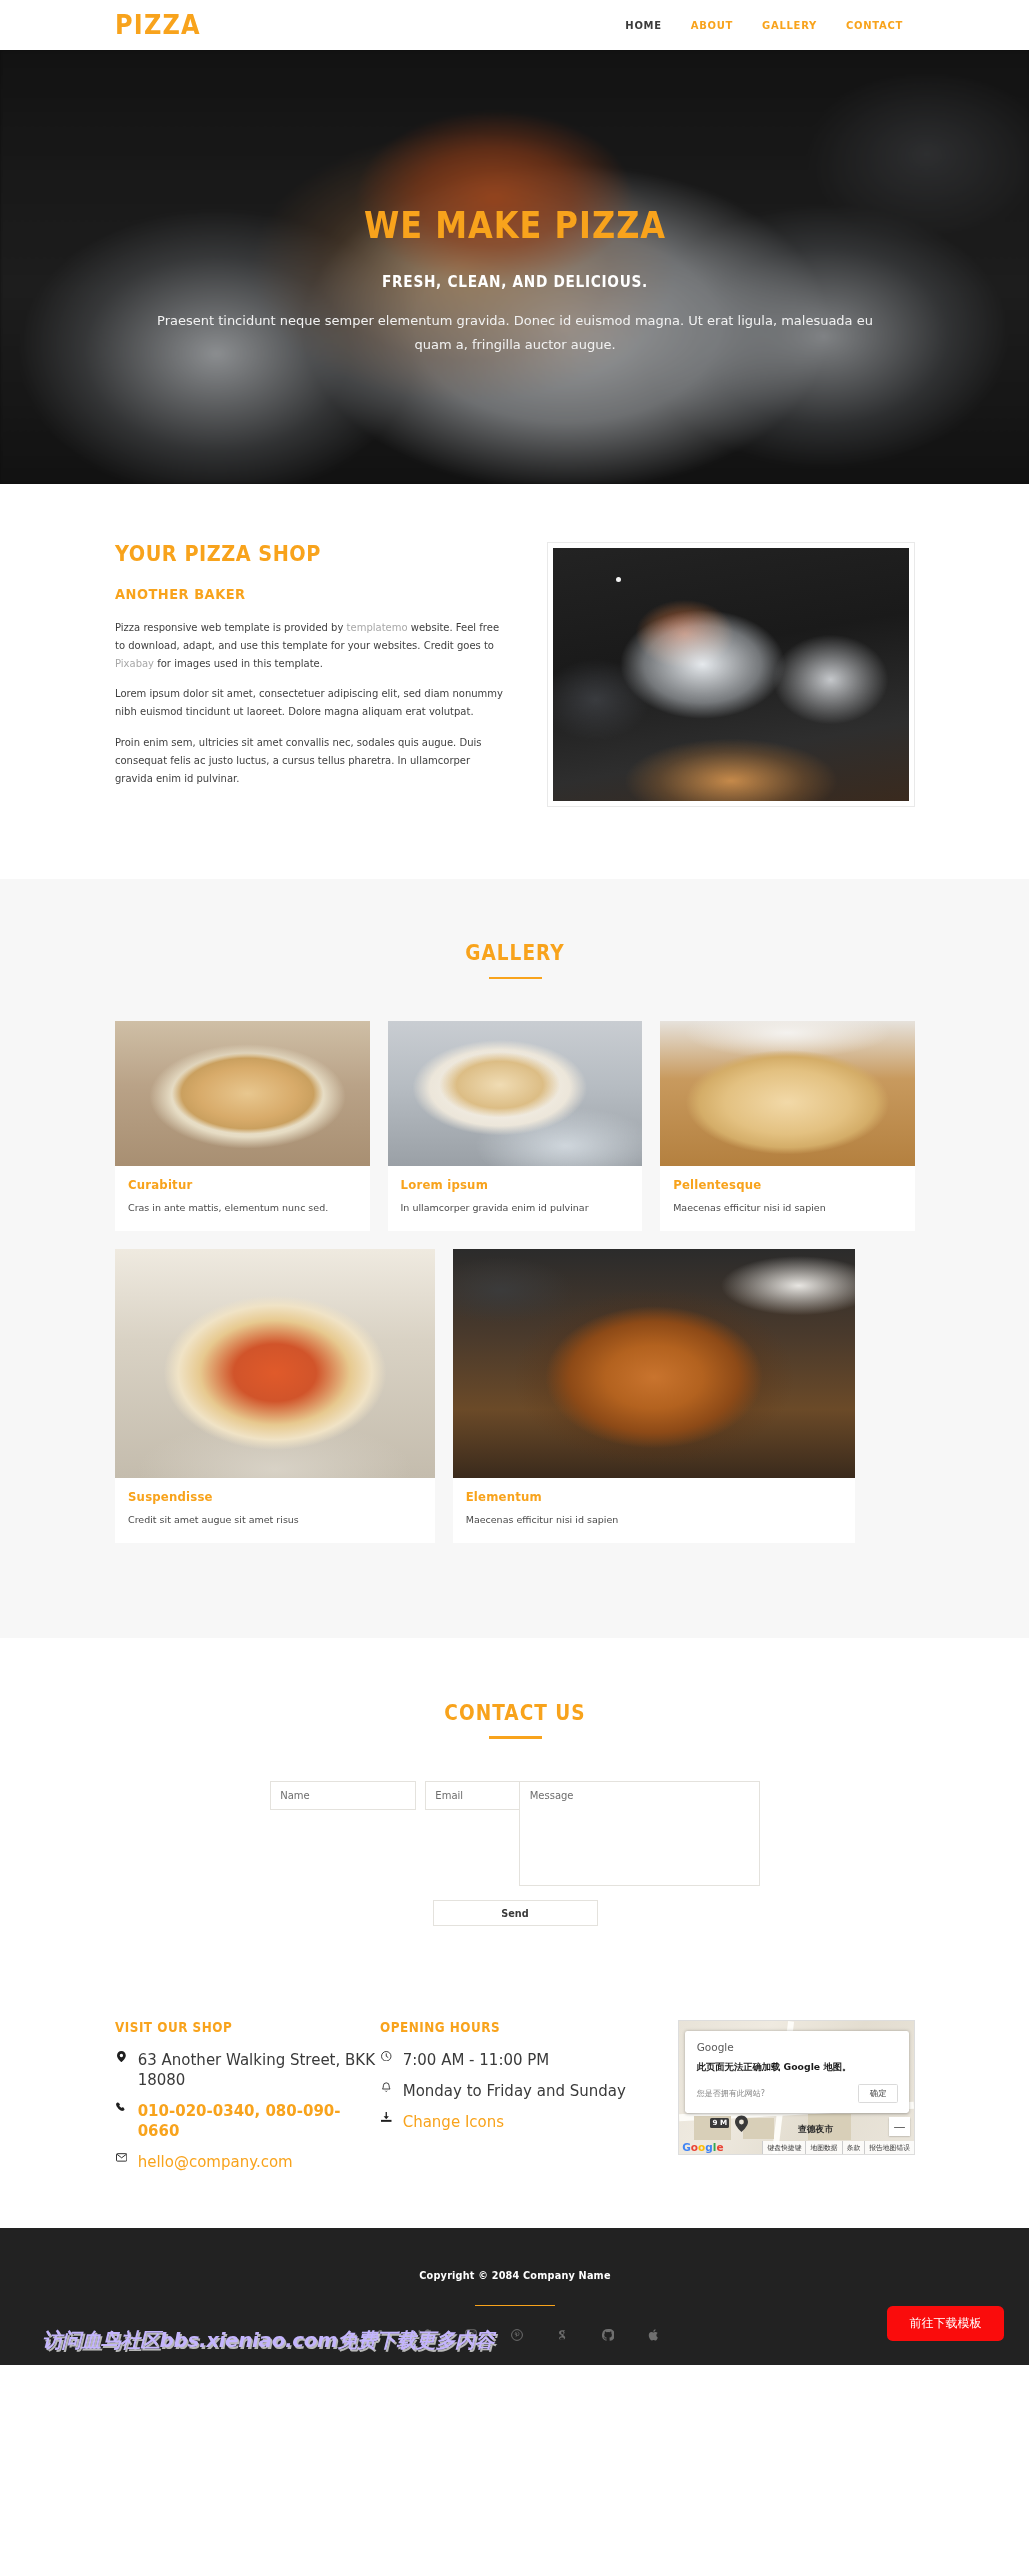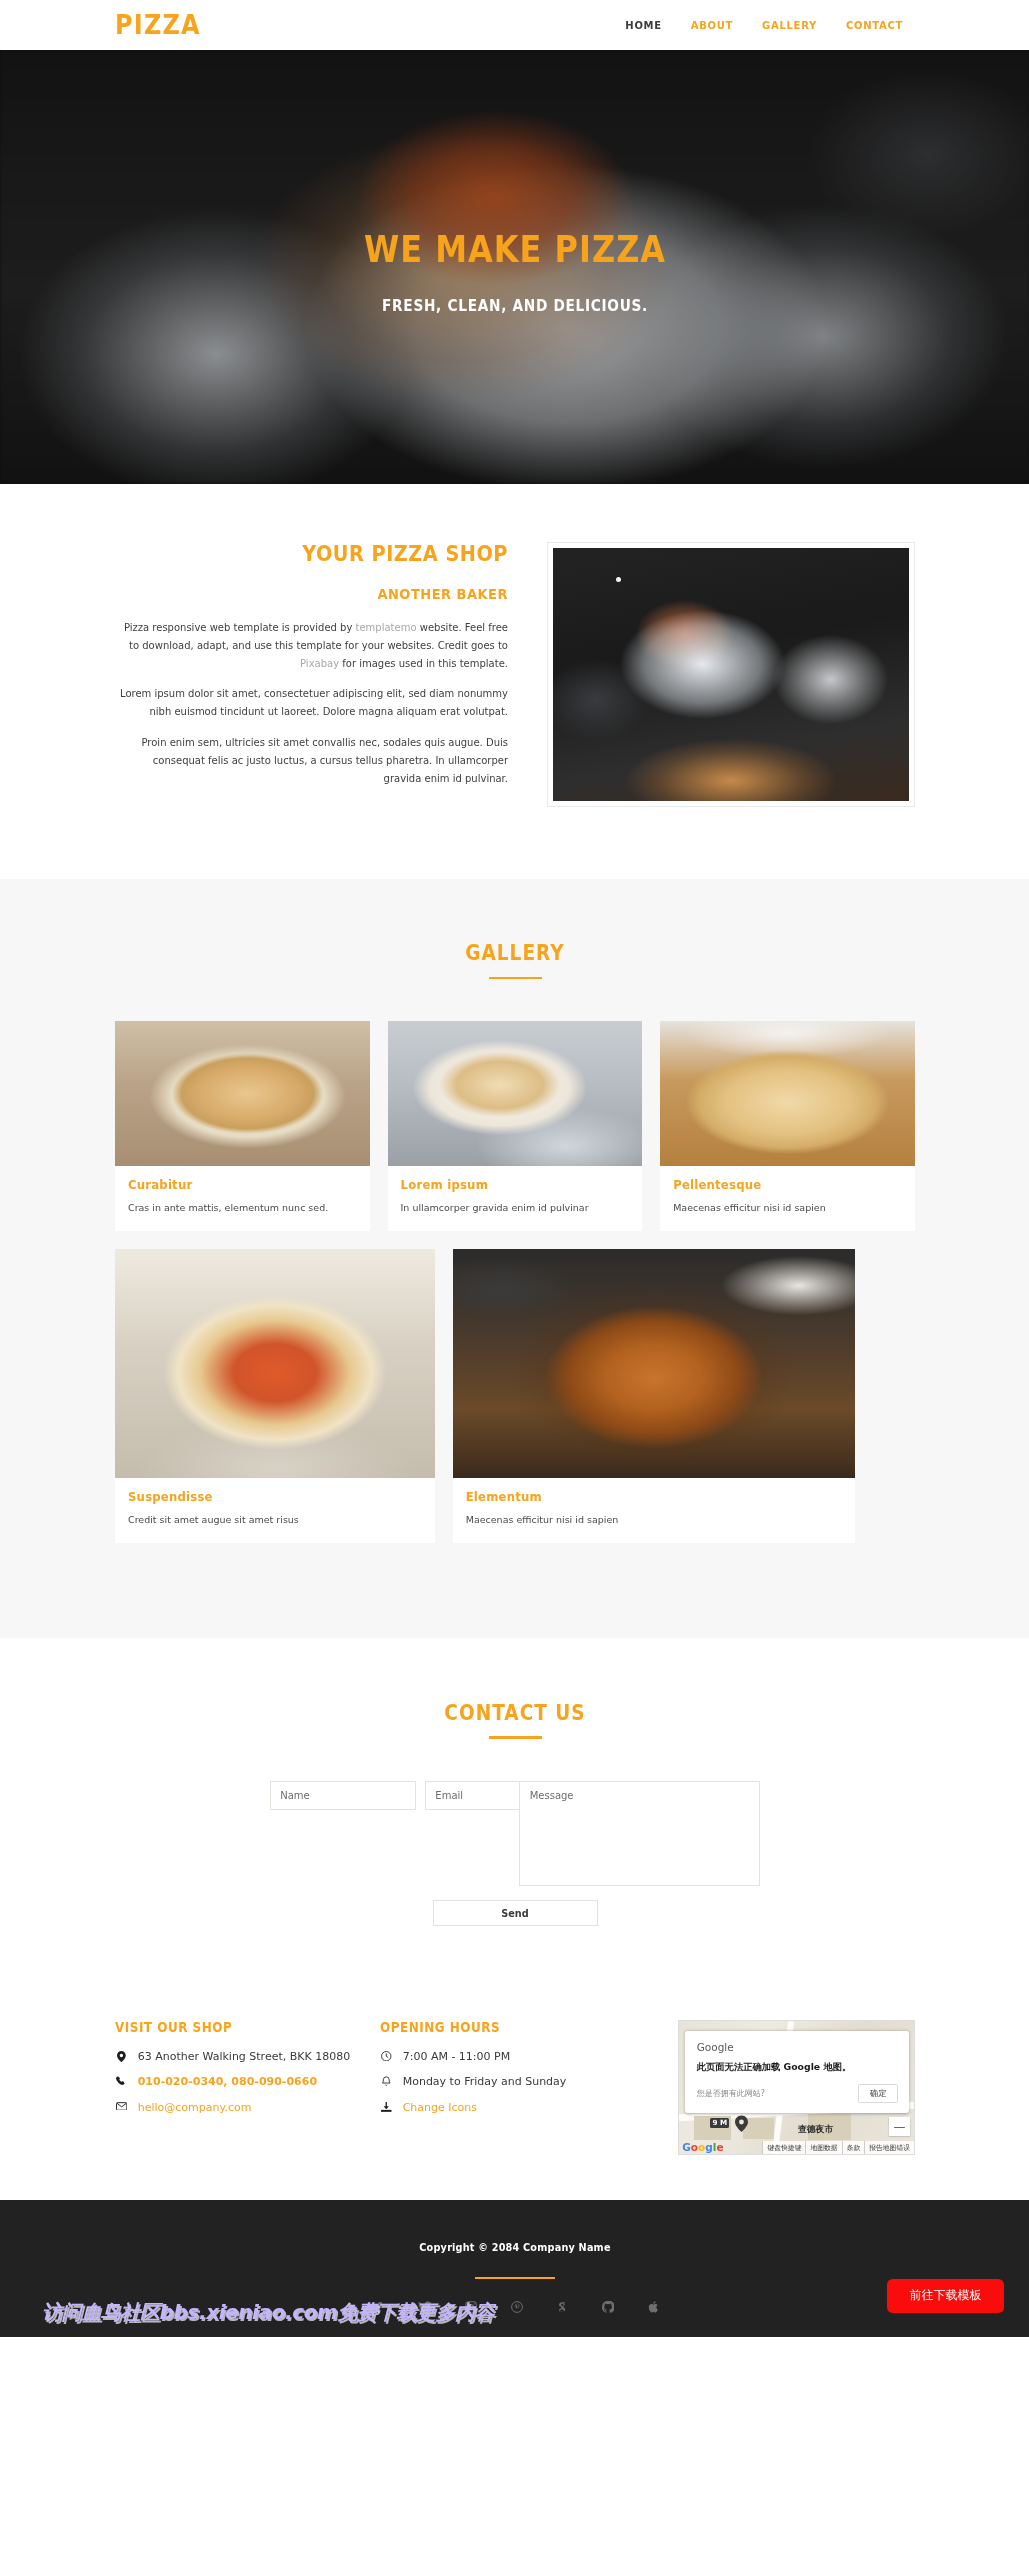--- a/index.html
+++ b/index.html
@@ -106,21 +106,21 @@
   }
 
   
   .about {
     background: #fff;
     padding: 58px 0 72px 0;
     display: flex;
     justify-content: center;
   }
   .about-wrap { width: 800px; display: flex; gap: 39px; }
-  .about-left { width: 402px; text-align: right; }
+  .about-left { width: 402px; }
   .about-title {
     font-size: 19.3px; font-weight: 700; color: #f8a31c;
     text-transform: uppercase; letter-spacing: 0.5px;
     transform: scaleY(1.14); margin-bottom: 21px;
   }
   .about-sub {
     font-size: 13px; font-weight: 700; color: #f8a31c;
     text-transform: uppercase; letter-spacing: 0.5px;
     transform: scaleY(1.12); margin-bottom: 17.7px;
   }
@@ -245,21 +245,21 @@
   .info-col-2 { width: 274px; }
   .info-col-3 { width: 261px; display: flex; justify-content: flex-end; }
   .info-title {
     font-size: 12px; font-weight: 700; color: #f8a31c;
     text-transform: uppercase; letter-spacing: 0.5px;
     transform: scaleY(1.14); margin-bottom: 16px;
   }
   .info-line { display: flex; align-items: flex-start; gap: 9.7px; margin-bottom: 10.5px; }
   .info-ico { width: 13px; flex: 0 0 13px; display: flex; justify-content: center; padding-top: 0.8px; }
   .info-ico svg { display: block; }
-  .info-txt { font-size: 11px; color: #3a3a3a; line-height: 1.35; }
+  .info-txt { font-size: 15px; color: #3a3a3a; line-height: 1.35; }
   .info-txt.link { color: #f8a31c; font-weight: 700; }
   .info-txt.mail { color: #f8a31c; }
 
   
   .map-box {
     width: 237px; height: 135px; border: 0.8px solid #ddd; position: relative;
     overflow: hidden;
     background:
       linear-gradient(120deg, #e8e3d8 0%, #efeae0 30%, #e3ddd0 60%, #eae5db 100%);
   }
@@ -345,20 +345,21 @@
       <a class="nav-link" href="#">Contact</a>
     </div>
   </div>
 
   <div class="hero">
     <div class="hero-bg"></div>
     <div class="hero-shade"></div>
     <div class="hero-inner">
       <div class="hero-title">We Make Pizza</div>
       <div class="hero-sub">Fresh, Clean, and Delicious.</div>
+      <div class="hero-desc">Praesent tincidunt neque semper elementum gravida. Donec id euismod magna. Ut erat ligula, malesuada eu quam a, fringilla auctor augue.</div>
     </div>
   </div>
 
   <div class="about">
     <div class="about-wrap">
       <div class="about-left">
         <div class="about-title">Your Pizza Shop</div>
         <div class="about-sub">Another Baker</div>
         <p class="about-p"><span>Pizza responsive web template is provided by </span><a href="#">templatemo</a><span> website. Feel free to download, adapt, and use this template for your websites. Credit goes to </span><a href="#">Pixabay</a><span> for images used in this template.</span></p>
         <p class="about-p">Lorem ipsum dolor sit amet, consectetuer adipiscing elit, sed diam nonummy nibh euismod tincidunt ut laoreet. Dolore magna aliquam erat volutpat.</p>

